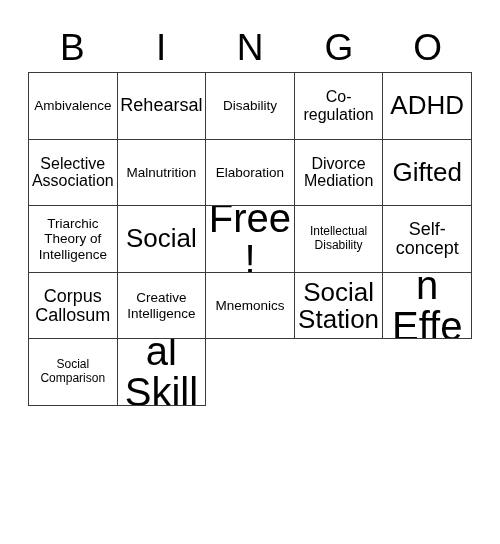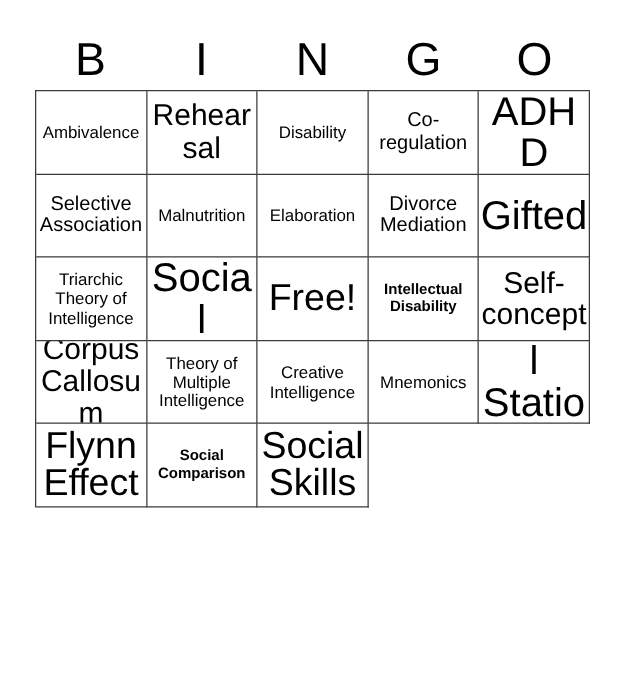--- a/index.html
+++ b/index.html
@@ -65,26 +65,26 @@
   .cell span {
     display: block;
     width: 100%;
     color: #000000;
     line-height: 1.06;
     word-wrap: break-word;
     overflow-wrap: break-word;
     hyphens: none;
   }
   
-  .fs-xxl span { font-size: 30px; line-height: 1.02; }
-  .fs-xl  span { font-size: 32px; line-height: 1.04; }
-  .fs-lg  span { font-size: 24px; line-height: 1.06; }
+  .fs-xxl span { font-size: 40px; line-height: 1.02; }
+  .fs-xl  span { font-size: 26px; line-height: 1.04; }
+  .fs-lg  span { font-size: 18px; line-height: 1.06; }
   .fs-md  span { font-size: 16px; line-height: 1.1; }
   .fs-sm  span { font-size: 13.5px; line-height: 1.12; }
-  .fs-xs  span { font-size: 12px; line-height: 1.15; font-weight: bold; }
+  .fs-xs  span { font-size: 12px; line-height: 1.15; }
 </style>
 </head>
 <body>
 
 <div class="card">
 
   <div class="header-row">
     <div class="header-cell">B</div>
     <div class="header-cell">I</div>
     <div class="header-cell">N</div>
@@ -139,23 +139,20 @@
         <span>Intellectual Disability</span>
       </div>
     <div class="cell fs-lg">
         <span>Self-concept</span>
       </div>
 
     <div class="cell fs-lg">
         <span>Corpus Callosum</span>
       </div>
     <div class="cell fs-sm">
-        <span>Theory of Multiple Intelligence</span>
-      </div>
-    <div class="cell fs-sm">
         <span>Creative Intelligence</span>
       </div>
     <div class="cell fs-sm">
         <span>Mnemonics</span>
       </div>
 
     <div class="cell fs-xl">
         <span>Social Station</span>
       </div>
     <div class="cell fs-xxl">

